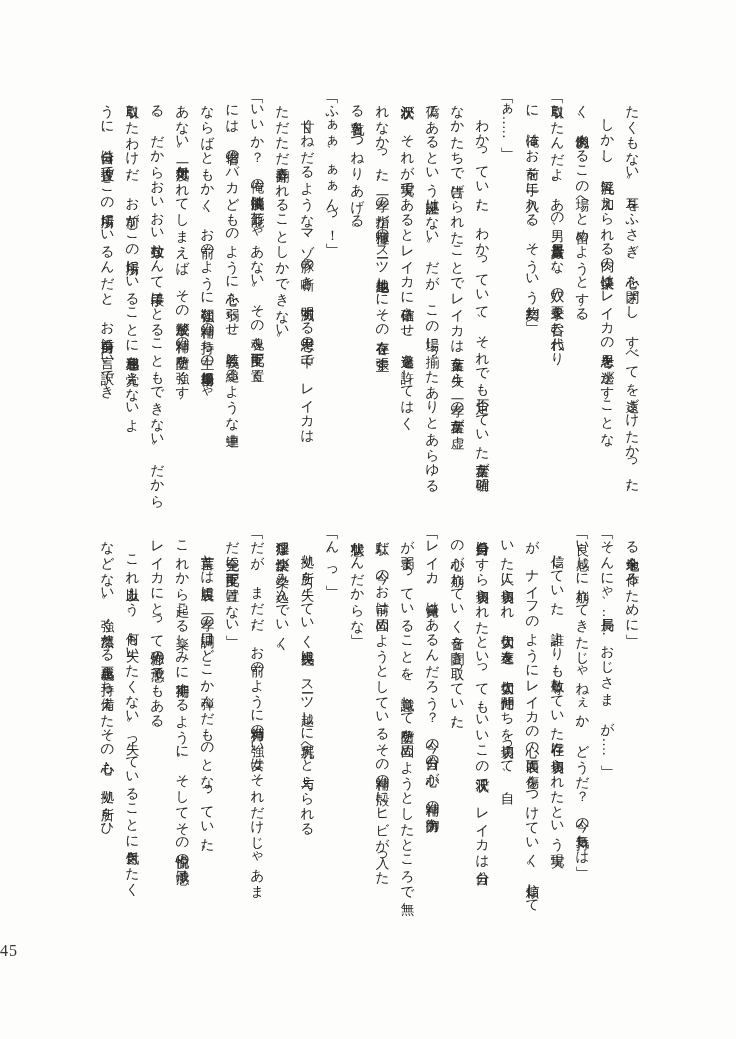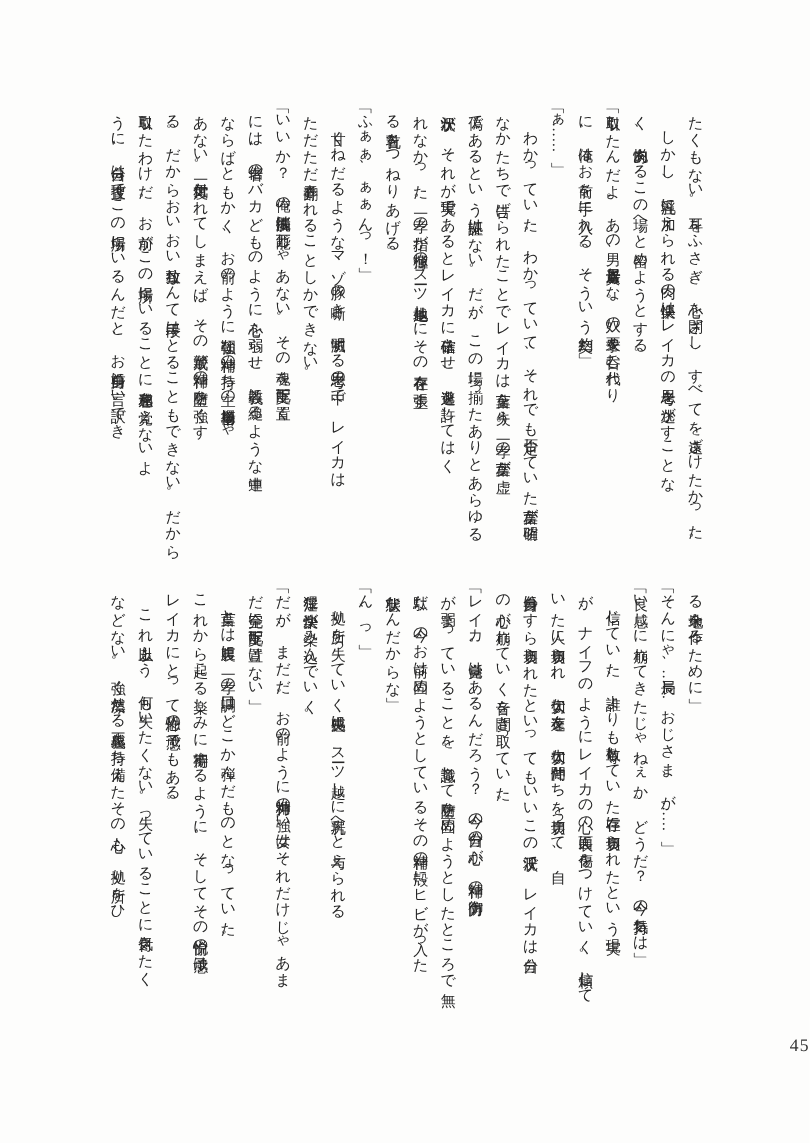--- a/index.html
+++ b/index.html
@@ -33,21 +33,21 @@
     margin: 0;
   }
   .line.indent {
     text-indent: 1em;
   }
   .page-number {
     position: absolute;
     top: 942px;
     left: 0;
     width: 736px;
-    text-align: right;
+    text-align: left;
     font-size: 16px;
     letter-spacing: 1px;
     color: #333333;
   }
 </style>
 </head>
 <body>
 
 <div class="page">
   <div class="text-block top">

